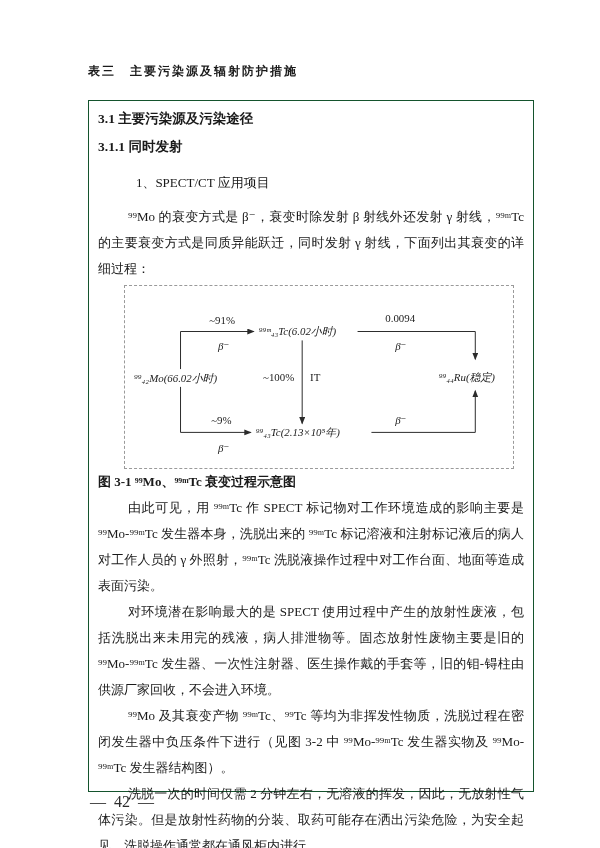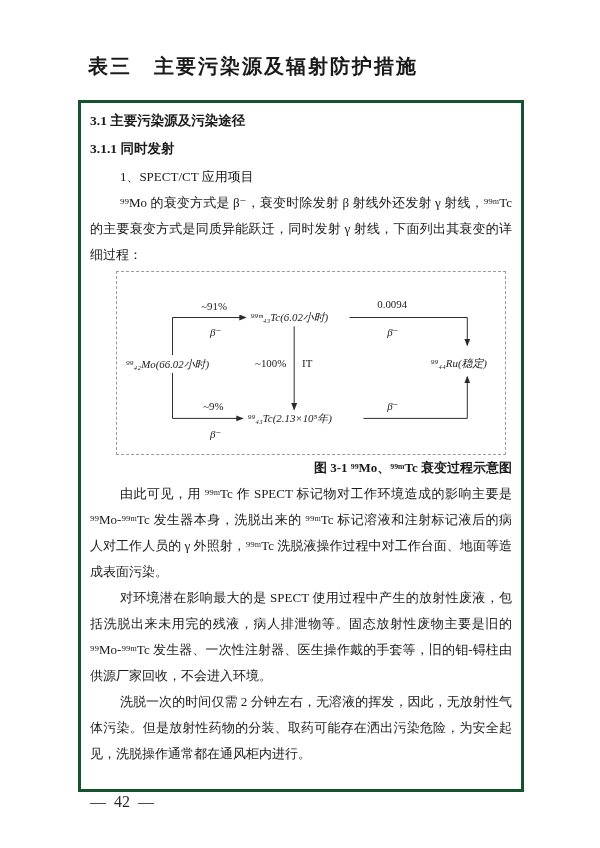--- a/index.html
+++ b/index.html
@@ -2,50 +2,50 @@
 <html lang="zh"><head>
 <meta charset="utf-8">
 <style>
   html,body{margin:0;padding:0;}
   body{
     width:600px;height:848px;position:relative;background:#ffffff;
     font-family:"Liberation Serif","DejaVu Serif",serif;color:#1a1a1a;
     overflow:hidden;
   }
   .doc-title{
-    position:absolute;left:88px;top:53px;margin:0;
-    font-size:20px;font-weight:bold;letter-spacing:2px;
+    position:absolute;left:88px;top:63px;margin:0;
+    font-size:12px;font-weight:bold;letter-spacing:2px;
   }
   .content-box{
-    position:absolute;left:78px;top:100px;width:446px;height:692px;
-    border:3px solid #14532d;box-sizing:border-box;
+    position:absolute;left:88px;top:100px;width:446px;height:692px;
+    border:1px solid #14532d;box-sizing:border-box;
     padding:4px 9px 16px 9px;
   }
   .h-sec{font-size:13.5px;font-weight:bold;line-height:28px;margin:0;}
-  .subitem{font-size:13px;line-height:27px;margin:0;text-indent:2.3em;font-family:Liberation Serif, serif;}
+  .subitem{font-size:13px;line-height:27px;margin:8px;text-indent:2.3em;font-family:Liberation Serif, serif;}
   p.body{
     font-size:13px;line-height:26px;margin:0;
     text-align:justify;text-indent:2.3em;
   }
   .figure{
     width:390px;height:184px;margin:3px 0 0 26px;
     border:1px dashed #9a9a9a;box-sizing:border-box;
   }
   .figure svg{display:block;width:100%;height:100%;}
   .figure svg text{
     font-family:"Liberation Serif","DejaVu Serif",serif;
     font-size:11px;fill:#1a1a1a;
   }
   .figure svg .nuclide{font-style:italic;}
   .figure svg .beta{font-style:italic;}
   .figure svg line,.figure svg path.wire{
     stroke:#2b2b2b;stroke-width:1;fill:none;
   }
   .caption{
-    font-size:13px;font-weight:bold;text-align:right;
+    font-size:13px;font-weight:bold;text-align:left;
     line-height:26px;margin:0;
   }
   .page-number{
     position:absolute;left:86px;top:789px;margin:4px;
     font-size:16px;color:#2b2b2b;white-space:pre;
   }
 </style>
 </head>
 <body>
 
@@ -94,19 +94,20 @@
         <text class="nuclide" x="8" y="97">⁹⁹₄₂Mo(66.02小时)</text>
         <text class="nuclide" x="134" y="50">⁹⁹ᵐ₄₃Tc(6.02小时)</text>
         <text class="nuclide" x="131" y="152">⁹⁹₄₃Tc(2.13×10⁵年)</text>
         <text class="nuclide" x="316" y="96">⁹⁹₄₄Ru(稳定)</text>
       </svg>
     </div>
 
     <p class="caption">图 3-1  ⁹⁹Mo、⁹⁹ᵐTc 衰变过程示意图</p>
     <p class="body">由此可见，用 ⁹⁹ᵐTc 作 SPECT 标记物对工作环境造成的影响主要是 ⁹⁹Mo-⁹⁹ᵐTc 发生器本身，洗脱出来的 ⁹⁹ᵐTc 标记溶液和注射标记液后的病人对工作人员的 γ 外照射，⁹⁹ᵐTc 洗脱液操作过程中对工作台面、地面等造成表面污染。</p>
     <p class="body">对环境潜在影响最大的是 SPECT 使用过程中产生的放射性废液，包括洗脱出来未用完的残液，病人排泄物等。固态放射性废物主要是旧的 ⁹⁹Mo-⁹⁹ᵐTc 发生器、一次性注射器、医生操作戴的手套等，旧的钼-锝柱由供源厂家回收，不会进入环境。</p>
+    <p class="body">⁹⁹Mo 及其衰变产物 ⁹⁹ᵐTc、⁹⁹Tc 等均为非挥发性物质，洗脱过程在密闭发生器中负压条件下进行（见图 3-2 中 ⁹⁹Mo-⁹⁹ᵐTc 发生器实物及 ⁹⁹Mo-⁹⁹ᵐTc 发生器结构图）。</p>
     <p class="body">洗脱一次的时间仅需 2 分钟左右，无溶液的挥发，因此，无放射性气体污染。但是放射性药物的分装、取药可能存在洒出污染危险，为安全起见，洗脱操作通常都在通风柜内进行。</p>
 
   </div>
 
   <p class="page-number">—  42  —</p>
 
 </div>
 
 </body></html>

